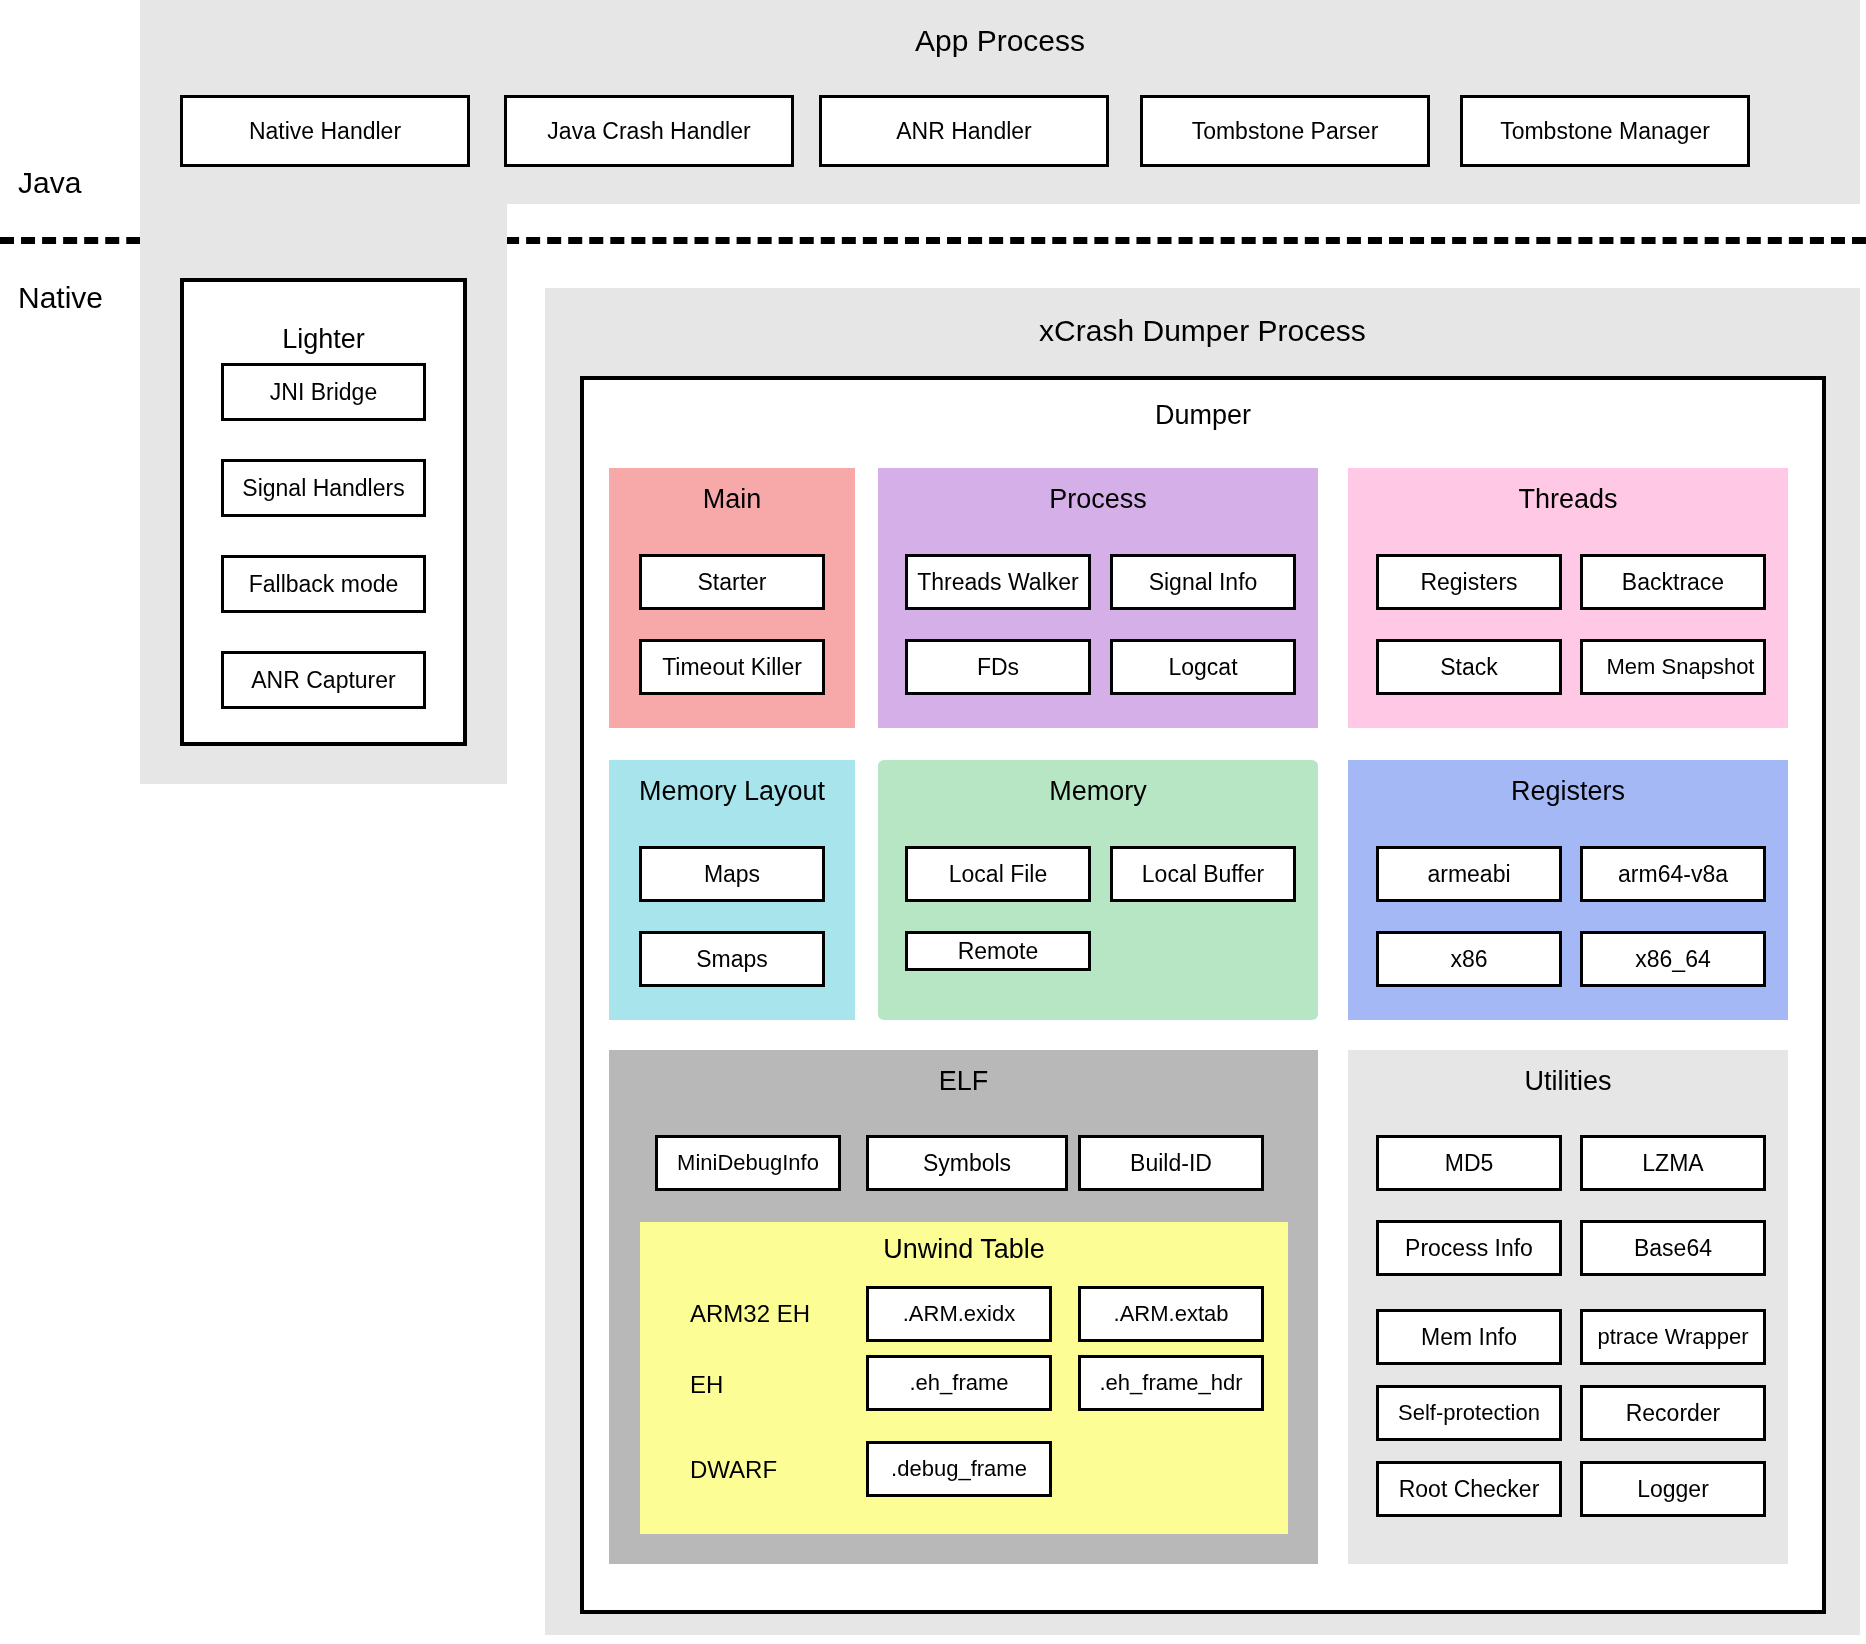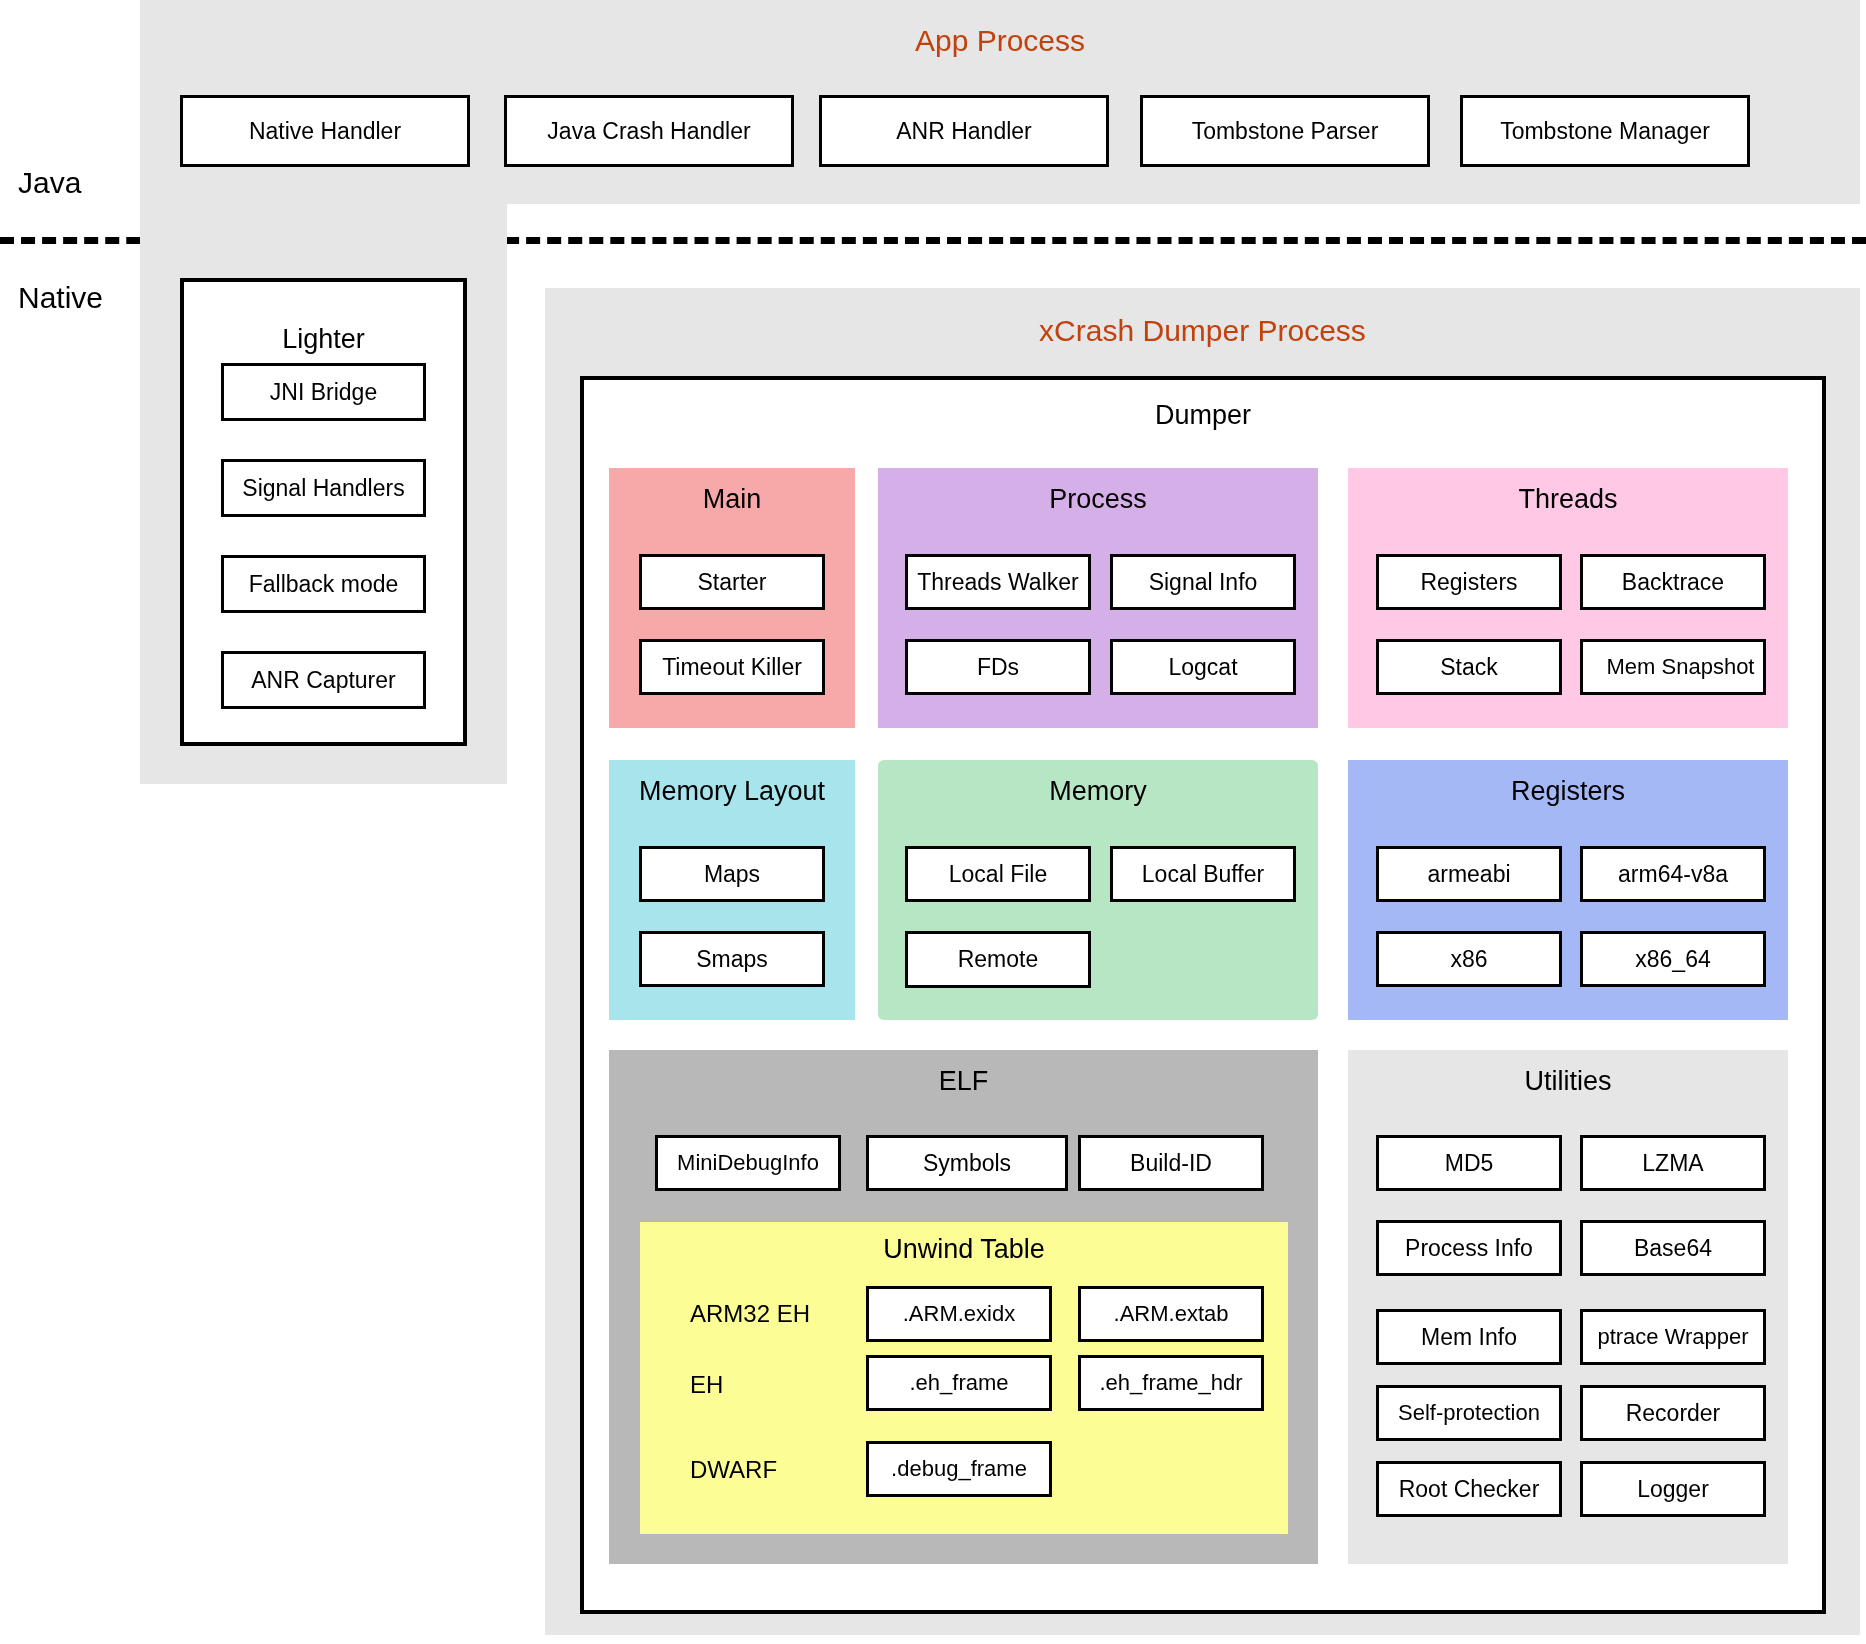--- a/index.html
+++ b/index.html
@@ -25,21 +25,21 @@
   
   .proc-panel {
     background: #e6e6e6;
   }
   .panel-title {
     position: absolute;
     left: 0; right: 0;
     text-align: center;
     font-size: 30px;
     line-height: 1;
-    color: #c2410c;
+    color: #000000;
     white-space: nowrap;
   }
 
   
   .leaf {
     position: absolute;
     box-sizing: border-box;
     background: #ffffff;
     border: 3px solid #000000;
     display: flex;
@@ -167,21 +167,21 @@
     <div class="card-title">Memory Layout</div>
   </div>
   <div class="leaf" style="left:639px; top:846px; width:186px; height:56px;">Maps</div>
   <div class="leaf" style="left:639px; top:931px; width:186px; height:56px;">Smaps</div>
 
   <div class="card" style="left:878px; top:760px; width:440px; height:260px; background:#b6e6c3;border-radius:6px;">
     <div class="card-title">Memory</div>
   </div>
   <div class="leaf" style="left:905px; top:846px; width:186px; height:56px;">Local File</div>
   <div class="leaf" style="left:1110px; top:846px; width:186px; height:56px;">Local Buffer</div>
-  <div class="leaf" style="left:905px; top:931px; width:186px; height:57px;">Remote</div>
+  <div class="leaf" style="left:905px; top:931px; width:186px; height:40px;">Remote</div>
 
   <div class="card" style="left:1348px; top:760px; width:440px; height:260px; background:#a3b8f5;">
     <div class="card-title">Registers</div>
   </div>
   <div class="leaf" style="left:1376px; top:846px; width:186px; height:56px;">armeabi</div>
   <div class="leaf" style="left:1580px; top:846px; width:186px; height:56px;">arm64-v8a</div>
   <div class="leaf" style="left:1376px; top:931px; width:186px; height:56px;">x86</div>
   <div class="leaf" style="left:1580px; top:931px; width:186px; height:56px;">x86_64</div>
 
   <div class="card" style="left:609px; top:1050px; width:709px; height:514px; background:#b8b8b8;">

